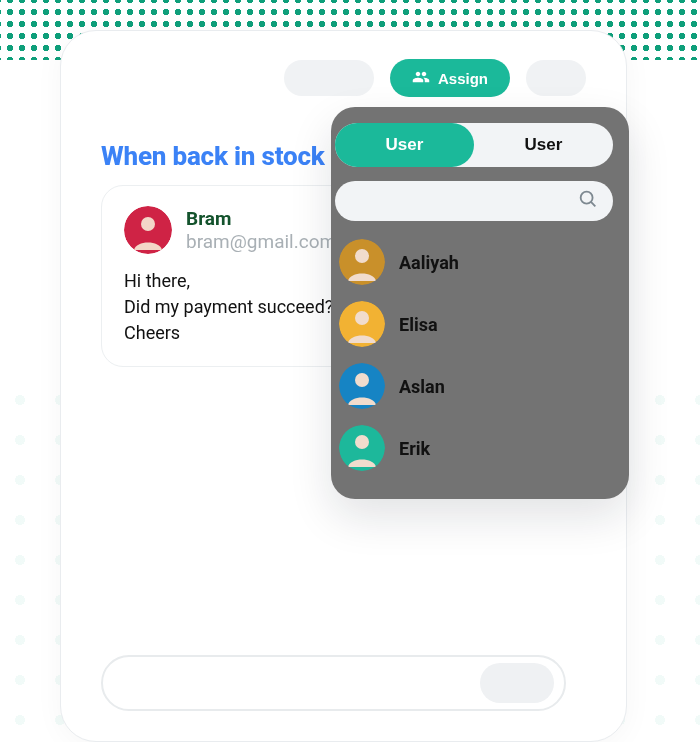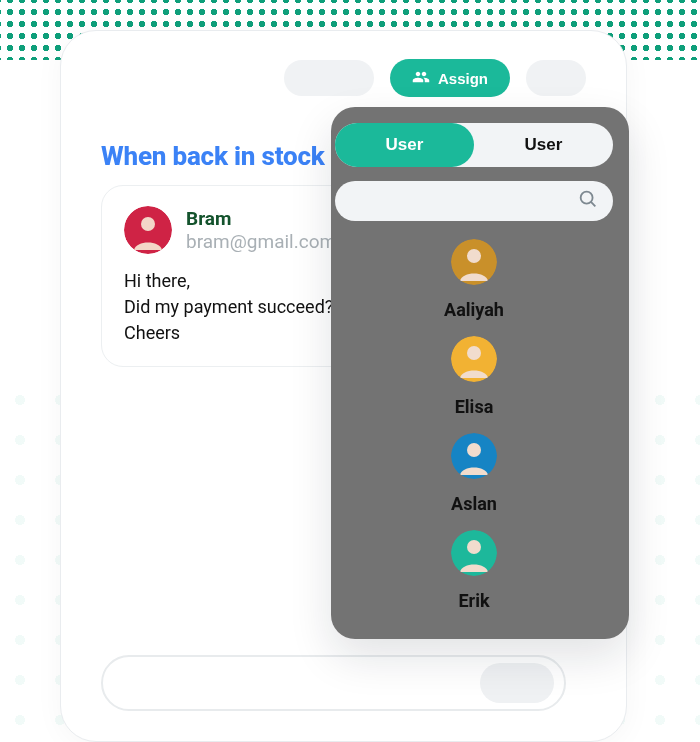--- a/index.html
+++ b/index.html
@@ -177,21 +177,20 @@
   }
   .dd-search svg { width: 22px; height: 22px; fill: none; stroke: #7d8890; stroke-width: 2; }
   .user-list { margin-top: 10px; }
   .user-row {
     display: flex;
     align-items: center;
     gap: 14px;
     padding: 8px 4px;
     border-radius: 12px;
     cursor: pointer;
-    flex-direction: column;
   }
   .user-row .avatar { width: 46px; height: 46px; }
   .user-row span.name { font-size: 18px; font-weight: 700; color: #111; }
 </style>
 </head>
 <body>
 
 <div class="bg-dots"></div>
 <div class="bg-dots2"></div>
 

